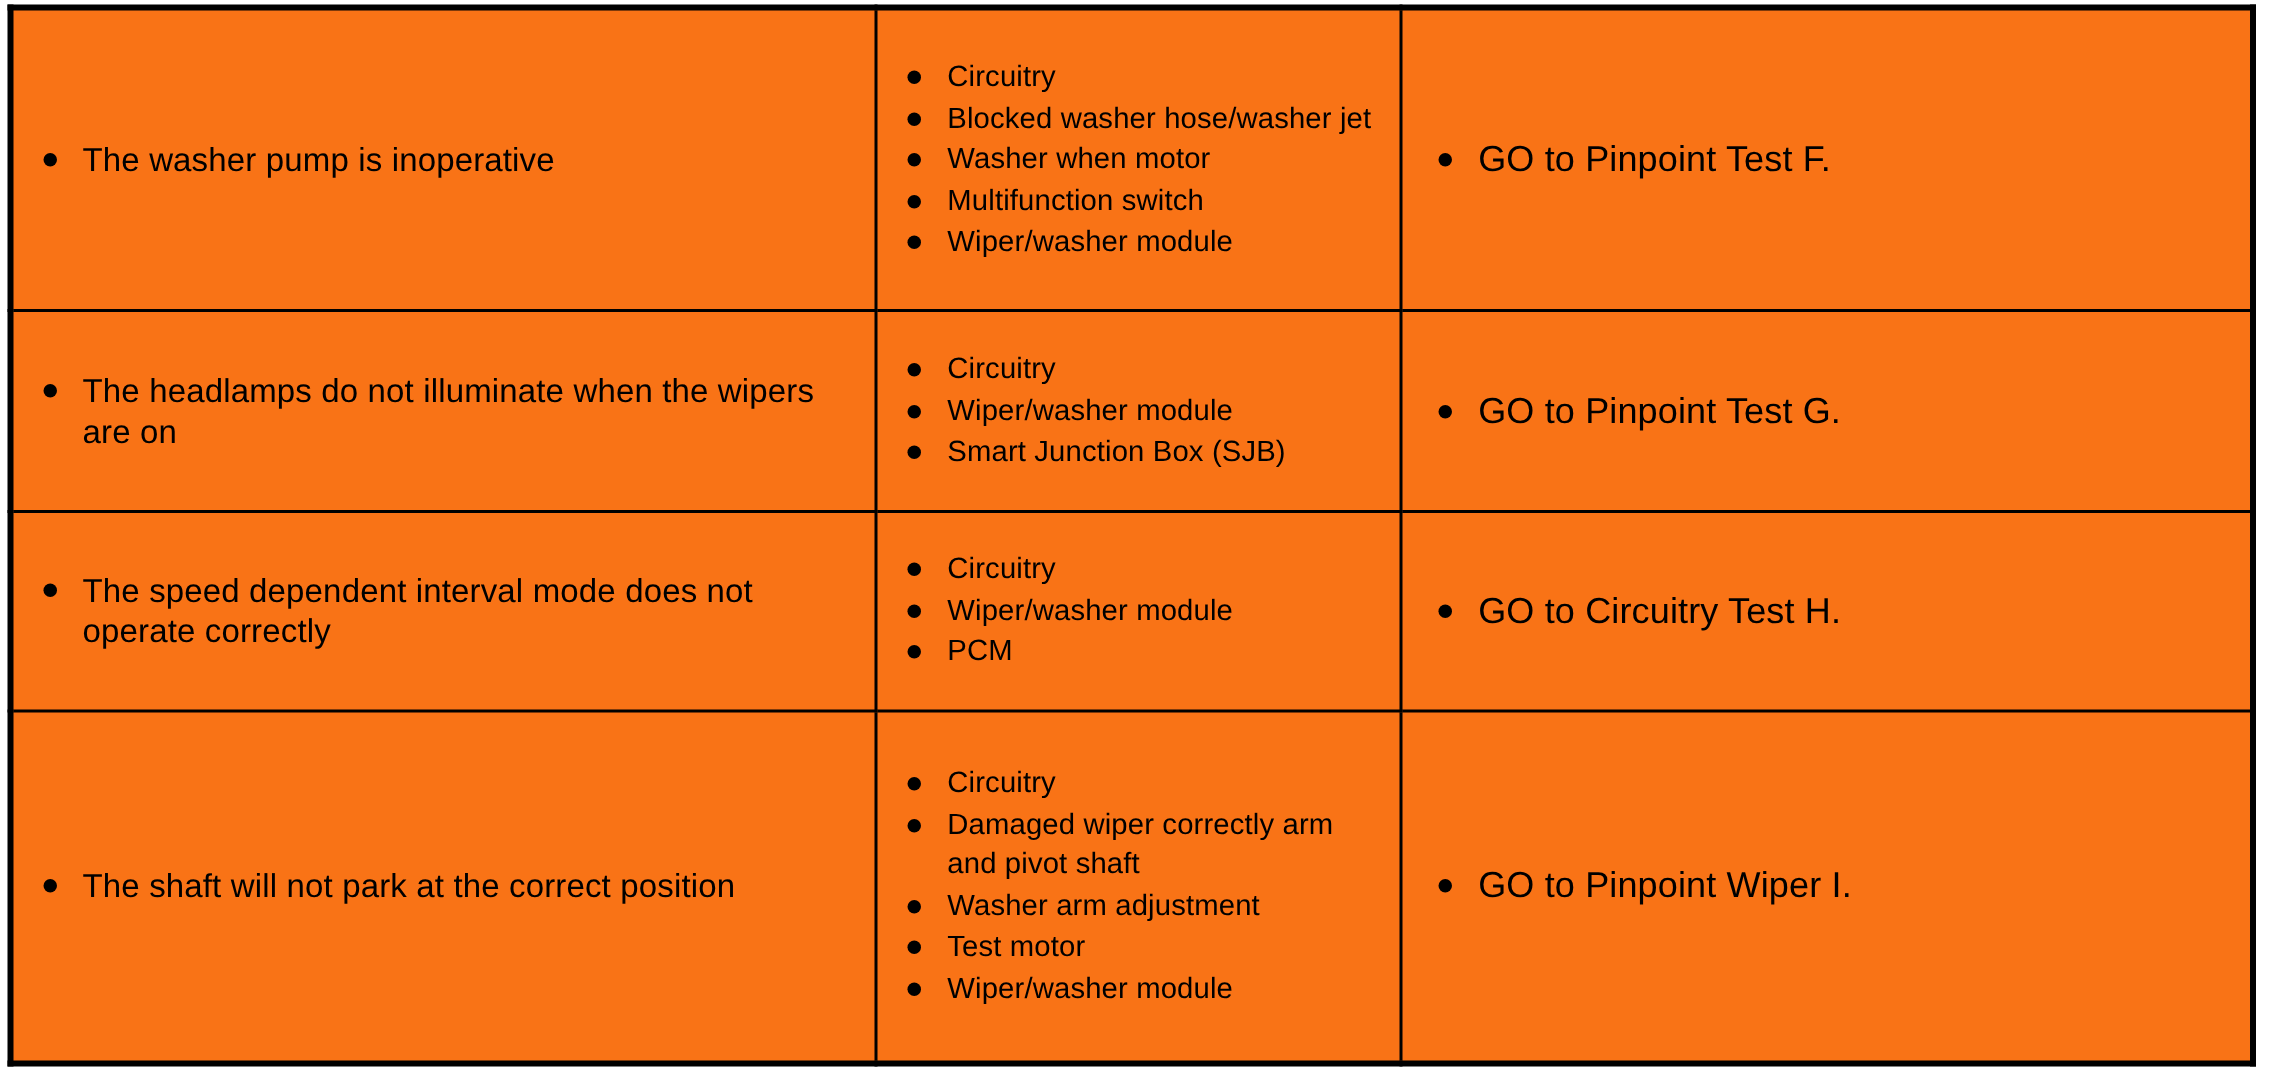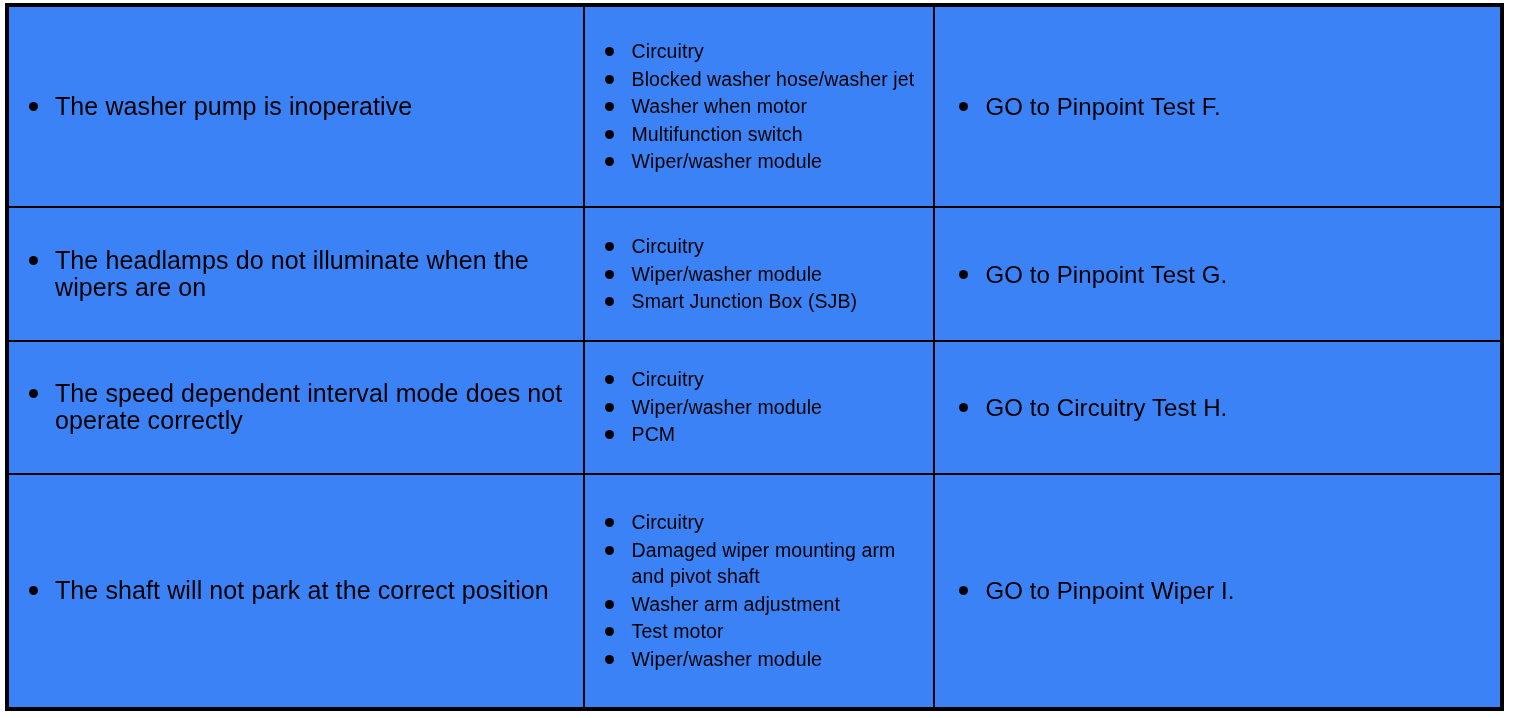--- a/index.html
+++ b/index.html
@@ -38,21 +38,21 @@
   }
 
   .diag-table col.c-symptom   { width: 575px; }
   .diag-table col.c-possible  { width: 350px; }
   .diag-table col.c-action    { width: 566px; }
 
   .diag-table td {
     border: 2px solid #000000;
     vertical-align: middle;
     padding: 0;
-    background: #3b82f6;
+    background: #f97316;
   }
 
   
   .diag-table tr:first-child td { border-top: 0; }
   .diag-table tr:last-child  td { border-bottom: 0; }
   .diag-table td:first-child    { border-left: 0; }
   .diag-table td:last-child     { border-right: 0; }
 
   
   .cell {
@@ -83,21 +83,21 @@
     left: 2px;
     top: 9px;
     width: 9px;
     height: 9px;
     background: #000000;
     border-radius: 50%;
   }
 
   
   .cell-symptom ul.bul > li {
-    font-size: 25px;
+    font-size: 22px;
     line-height: 27px;
     padding-left: 28px;
   }
   .cell-symptom ul.bul > li > .dot { top: 9px; }
 
   
   .cell-possible ul.bul > li {
     font-size: 19.5px;
     line-height: 26.5px;
     padding-left: 29px;
@@ -269,21 +269,21 @@
         </td>
         <td>
           <div class="cell cell-possible">
             <ul class="bul">
               <li>
                 <span class="dot"></span>
                 <span class="txt">Circuitry</span>
               </li>
               <li>
                 <span class="dot"></span>
-                <span class="txt">Damaged wiper mounting arm and pivot shaft</span>
+                <span class="txt">Damaged wiper correctly arm and pivot shaft</span>
               </li>
               <li>
                 <span class="dot"></span>
                 <span class="txt">Washer arm adjustment</span>
               </li>
               <li>
                 <span class="dot"></span>
                 <span class="txt">Test motor</span>
               </li>
               <li>

